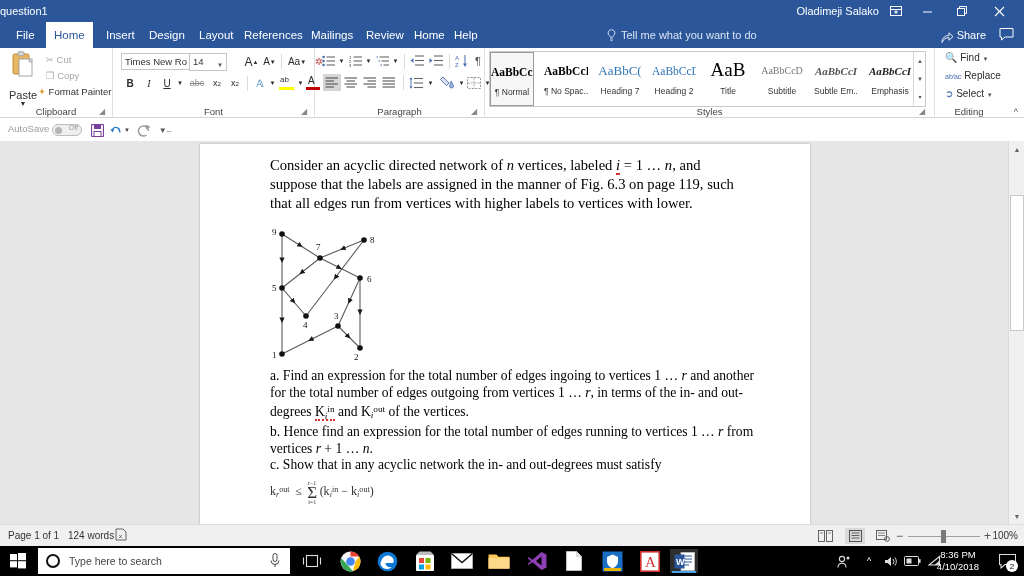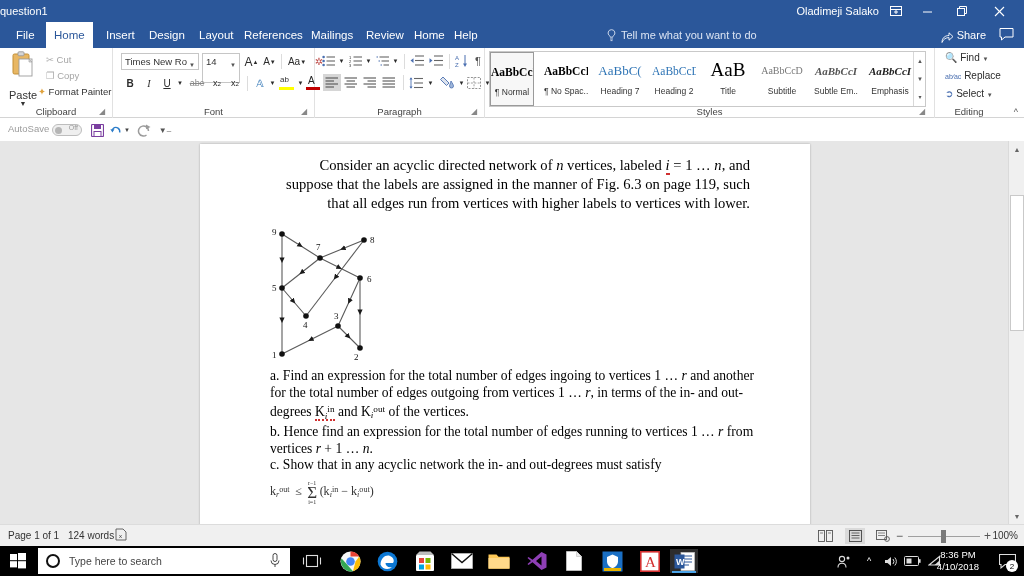--- a/index.html
+++ b/index.html
@@ -171,21 +171,21 @@
     position: absolute; top: 141px; left: 0; width: 1024px; height: 383px;
     background: #e6e6e6;
   }
   .page {
     position: absolute; left: 200px; top: 3px; width: 610px; height: 388px;
     background: #ffffff; box-shadow: 0 0 2px rgba(0,0,0,0.28);
   }
   .doc-text {
     position: absolute; left: 70px; top: 12px; width: 480px;
     font-family: "Liberation Serif", serif; font-size: 14.6px;
-    color: #000; line-height: 19px; text-align: right;
+    color: #000; line-height: 19px; text-align: left;
   }
   .doc-text2 {
     position: absolute; left: 70px; top: 224px; width: 490px;
     font-family: "Liberation Serif", serif; font-size: 13.6px;
     color: #000; line-height: 16.6px;
   }
   .formula {
     position: absolute; left: 70px; top: 336px;
     font-family: "Liberation Serif", serif; font-size: 10px; color: #333;
   }
@@ -378,21 +378,21 @@
       </div>
       <div class="grp-label">Clipboard</div>
       <div class="grp-dlg">◢</div>
     </div>
 
     <div class="grp" style="left:113px; width:202px">
       <div class="fontbox" style="left:8px; top:5px; width:78px; height:17px">
         <span>Times New Ro</span>
         <span class="fbox-caret" style="top:4px">▼</span>
       </div>
-      <div class="fontbox" style="left:89px; top:5px; width:38px; height:30px">
+      <div class="fontbox" style="left:76px; top:5px; width:38px; height:18px">
         <span>14</span>
         <span class="fbox-caret" style="top:4px">▼</span>
       </div>
       <div class="rb" style="left:130px; top:5px; width:17px; height:17px; font-size:12px">A<span style="font-size:6px;vertical-align:super">▲</span></div>
       <div class="rb" style="left:148px; top:5px; width:17px; height:17px; font-size:10px">A<span style="font-size:6px;vertical-align:super">▼</span></div>
       <div class="sep-v" style="left:168px; top:6px; height:15px"></div>
       <div class="rb" style="left:172px; top:5px; width:24px; height:17px">Aa <span style="font-size:6px">▼</span></div>
       <div class="sep-v" style="left:179px; top:6px; height:0px"></div>
       <div class="rb" style="left:198px; top:5px; width:16px; height:17px; color:#c0504d">✲</div>
 

